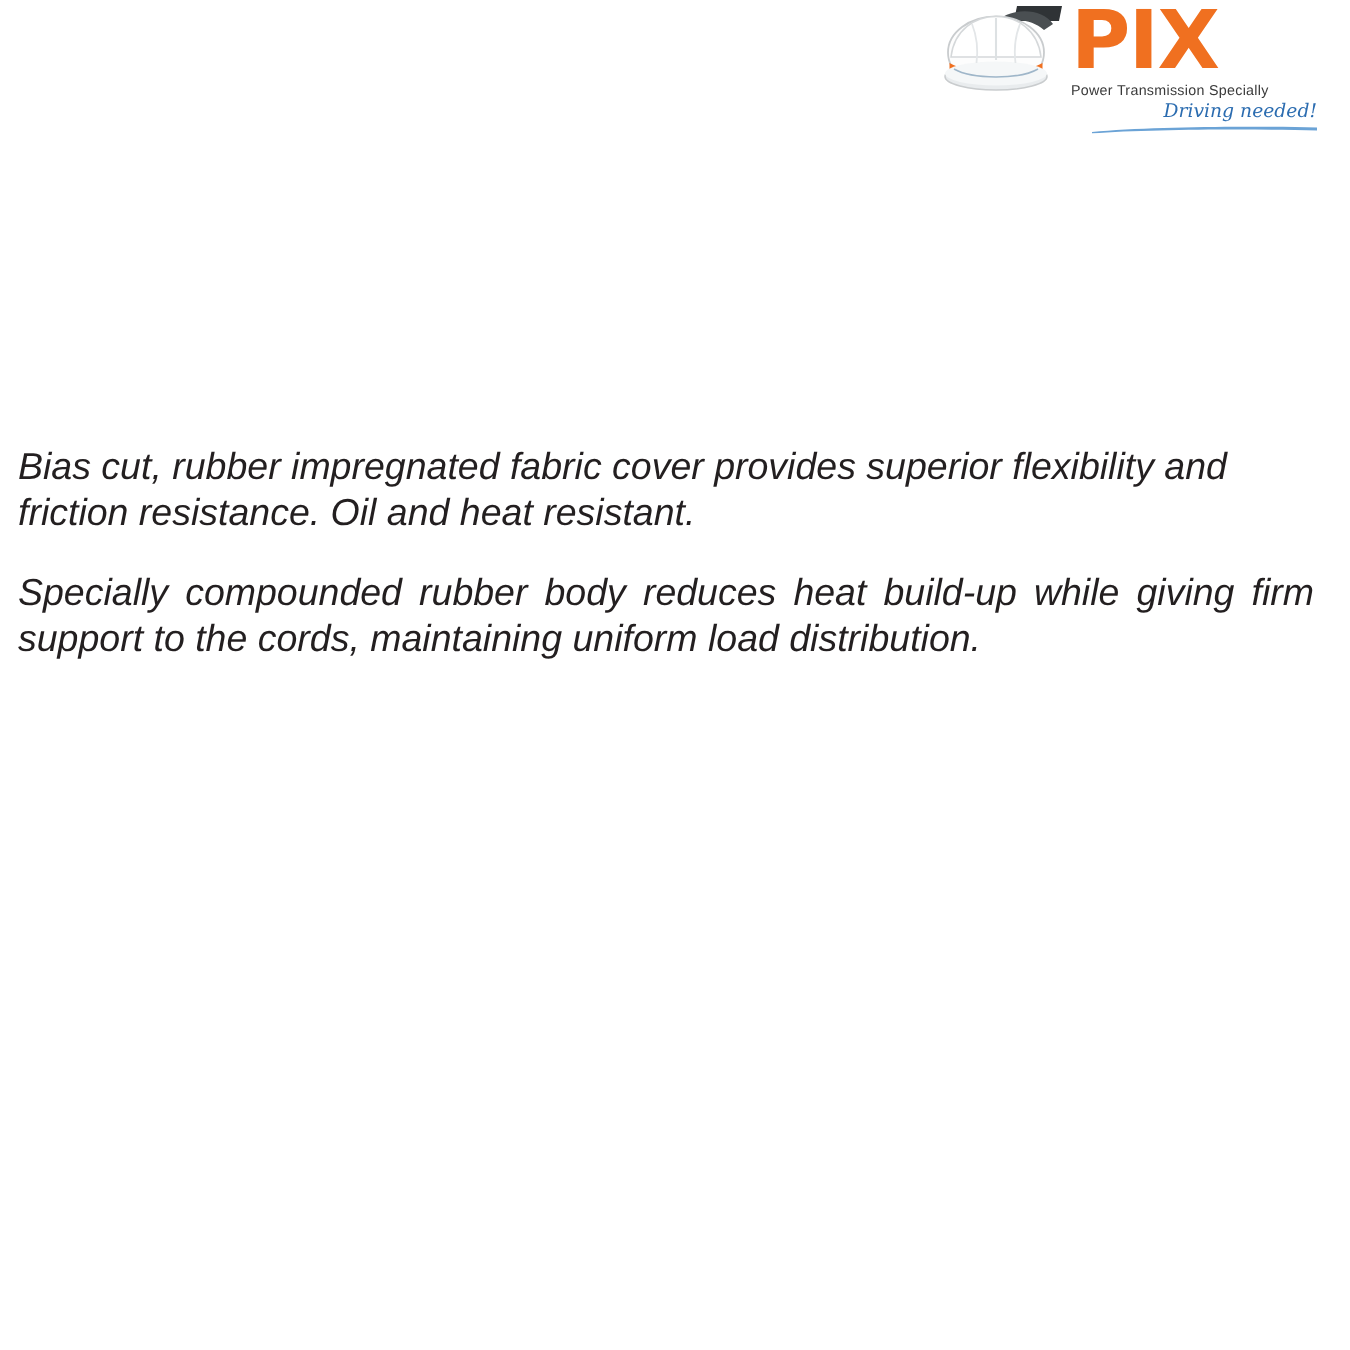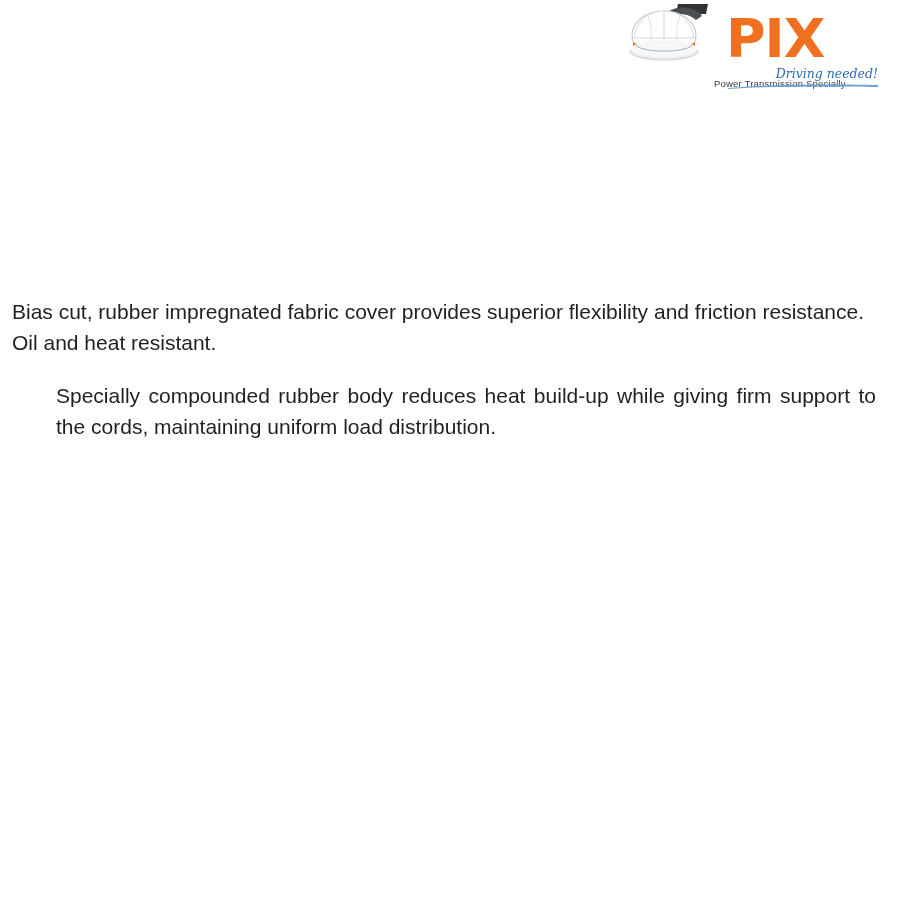--- a/index.html
+++ b/index.html
@@ -37,21 +37,21 @@
     top: 0px;
     width: 168px;
   }
   .logo-pix {
     font-family: "DejaVu Sans", sans-serif;
     font-weight: bold;
     font-size: 54px;
     line-height: 54px;
     color: #f07020;
     letter-spacing: -1px;
-    margin: 12px;
+    margin: 0;
     padding: 0;
   }
   .logo-tag {
     font-family: "Liberation Sans", sans-serif;
     font-size: 9.5px;
     color: #3a3a3a;
     letter-spacing: 0.2px;
     margin-top: 1px;
     white-space: nowrap;
   }
@@ -75,32 +75,32 @@
 
   
   .content {
     position: absolute;
     left: 12px;
     top: 296px;
     width: 864px;
   }
   .para {
     font-family: "Liberation Sans", sans-serif;
-    font-size: 21px;
+    font-size: 25px;
     line-height: 31px;
     color: #231f20;
     margin: 0 0 22px 0;
+    font-style: italic;
   }
   .para.justify {
     text-align: justify;
     text-justify: inter-word;
   }
   .para:last-child {
     margin-bottom: 0;
-    margin-left: 44px;
   }
 </style>
 </head>
 <body>
 
 <div class="logo-block">
 
   <svg class="logo-helmet" viewBox="0 0 92 62">
 
     <path d="M56 2 L86 2 L84 12 L54 12 Z" fill="#2f3336"></path>

